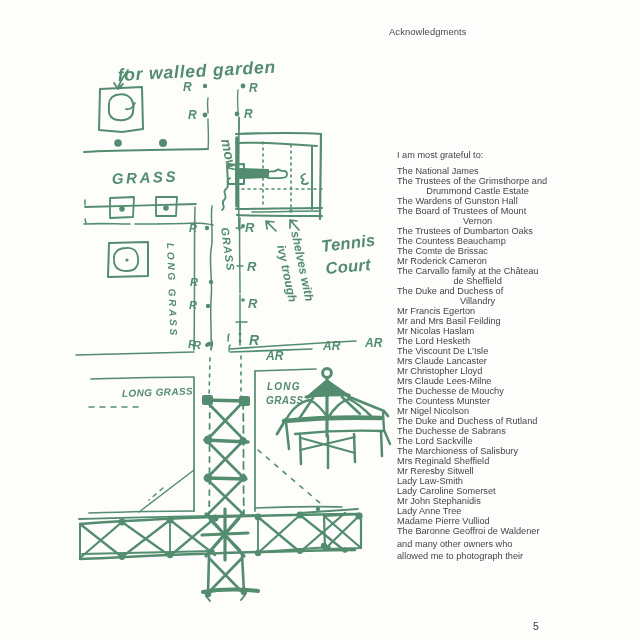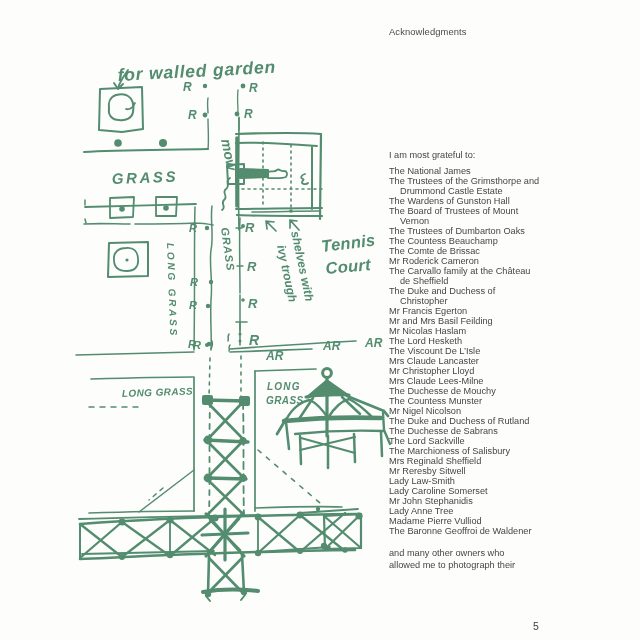--- a/index.html
+++ b/index.html
@@ -1,22 +1,22 @@
 <!DOCTYPE html>
 <html><head>
 <meta charset="utf-8">
 <style>
   html,body{margin:0;padding:0;width:640px;height:640px;background:#fdfdfc;overflow:hidden;}
   body{font-family:"Liberation Sans", sans-serif;}
   #page{position:relative;width:640px;height:640px;}
   .ack{position:absolute;left:389px;top:26px;font-size:9.4px;color:#4a4a4a;letter-spacing:.1px;}
-  .col{position:absolute;left:389px;top:150px;font-size:9.2px;line-height:10px;color:#454545;letter-spacing:0;}
-  .col .ind{padding-left:11px;}
+  .col{position:absolute;left:397px;top:150px;font-size:9.2px;line-height:10px;color:#454545;letter-spacing:0;}
+  .col .ind{padding-left:11px;text-align:center;}
   .gap{height:6px;}
-  .para{margin-top:11px;line-height:12.1px;}
+  .para{margin-top:2px;line-height:12.1px;}
   .pagenum{position:absolute;left:533px;top:620px;font-size:10.5px;color:#3e3e3e;}
   svg{position:absolute;left:0;top:0;}
   svg text{font-family:"Liberation Sans", sans-serif;font-style:italic;font-weight:bold;fill:#538c6e;stroke:none;}
 </style>
 </head>
 <body>
 <div id="page">
 
 <div class="ack">Acknowledgments</div>
 
@@ -29,21 +29,21 @@
 <div>The Wardens of Gunston Hall</div>
 <div>The Board of Trustees of Mount</div>
 <div class="ind">Vernon</div>
 <div>The Trustees of Dumbarton Oaks</div>
 <div>The Countess Beauchamp</div>
 <div>The Comte de Brissac</div>
 <div>Mr Roderick Cameron</div>
 <div>The Carvallo family at the Château</div>
 <div class="ind">de Sheffield</div>
 <div>The Duke and Duchess of</div>
-<div class="ind">Christopher</div>
+<div class="ind">Villandry</div>
 <div>Mr Francis Egerton</div>
 <div>Mr and Mrs Basil Feilding</div>
 <div>Mr Nicolas Haslam</div>
 <div>The Lord Hesketh</div>
 <div>The Viscount De L’Isle</div>
 <div>Mrs Claude Lancaster</div>
 <div>Mr Christopher Lloyd</div>
 <div>Mrs Claude Lees-Milne</div>
 <div>The Duchesse de Mouchy</div>
 <div>The Countess Munster</div>

